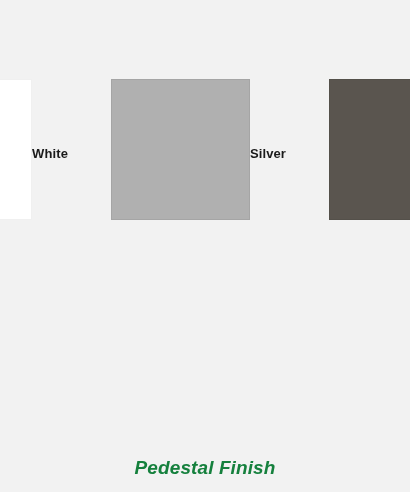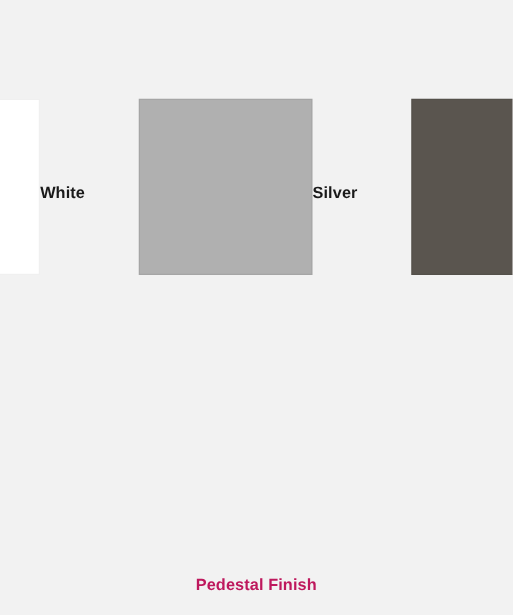--- a/index.html
+++ b/index.html
@@ -62,25 +62,26 @@
     letter-spacing: 0.1px;
     white-space: nowrap;
   }
 
   #picker-caption {
     position: absolute;
     left: 0;
     right: 0;
     top: 460px;
     text-align: center;
-    font-size: 13px;
+    font-size: 19px;
     font-weight: bold;
-    color: #be185d;
+    color: #15803d;
     line-height: 16px;
     letter-spacing: 0.1px;
+    font-style: italic;
   }
 </style>
 </head>
 <body style="background-color: rgb(242, 242, 242);">
 
 <div id="swatch-picker">
 
   <div id="swatch-strip">
 
     <div class="swatch-option">

